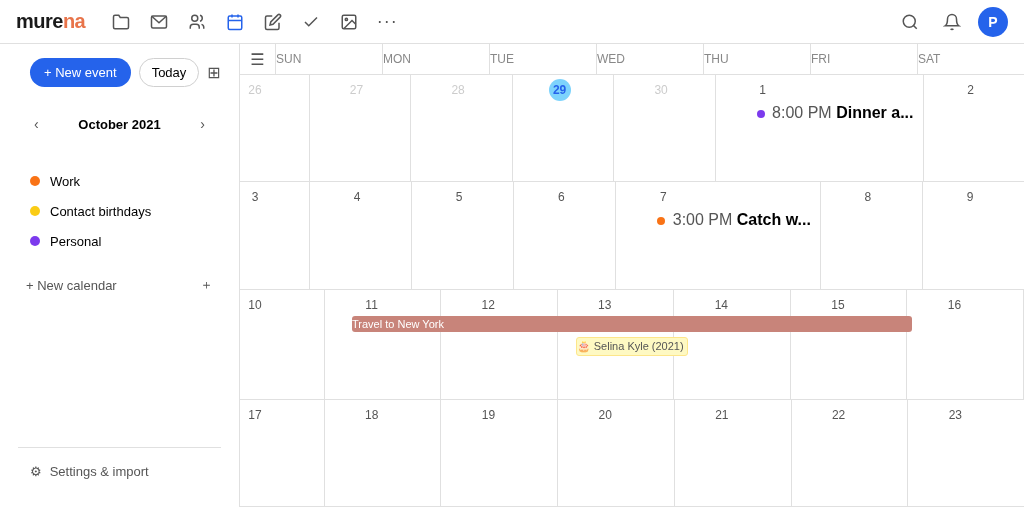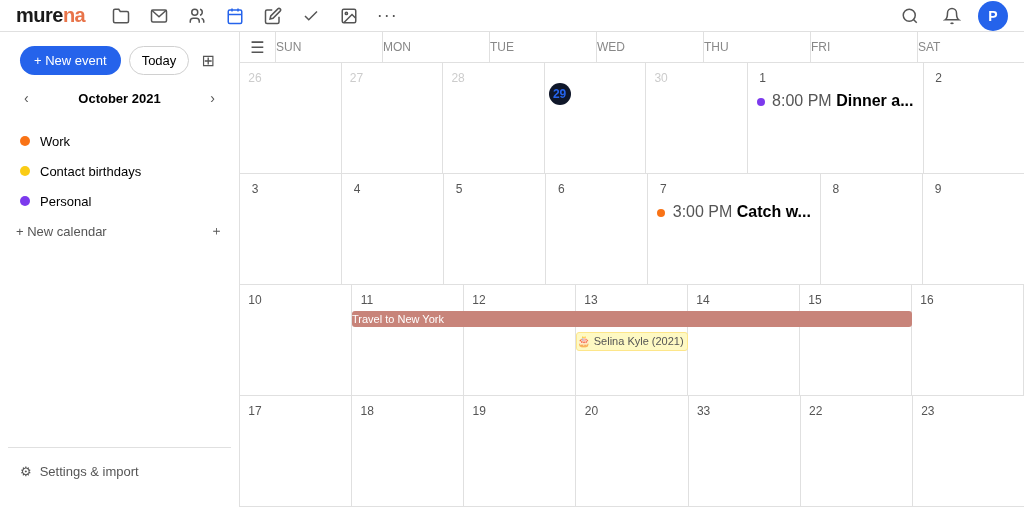--- a/index.html
+++ b/index.html
@@ -1,37 +1,37 @@
 <!DOCTYPE html>
 <html><head>
   <meta charset="utf-8">
   <style>
     * { box-sizing: border-box; margin: 0; padding: 0; }
     body { font-family: -apple-system, BlinkMacSystemFont, 'Segoe UI', sans-serif; background: #f5f5f5; display: flex; flex-direction: column; height: 507px; overflow: hidden; }
 
     
     .topnav {
       display: flex; align-items: center; background: #fff;
-      border-bottom: 1px solid #e0e0e0; padding: 0 16px; height: 32px; flex-shrink: 0;
+      border-bottom: 1px solid #e0e0e0; padding: 0 16px; height: 44px; flex-shrink: 0;
     }
     .topnav-logo { font-size: 20px; font-weight: 700; letter-spacing: -0.5px; margin-right: 20px; }
     .topnav-logo span.mu { color: #1a1a1a; }
     .topnav-logo span.rena { color: #e8744a; }
     .topnav-icons { display: flex; gap: 6px; align-items: center; }
     .topnav-icon { width: 32px; height: 32px; display: flex; align-items: center; justify-content: center; border-radius: 6px; cursor: pointer; color: #555; font-size: 16px; }
     .topnav-icon.active { color: #2563eb; }
     .topnav-spacer { flex: 1; }
     .topnav-right { display: flex; align-items: center; gap: 10px; }
     .avatar { width: 30px; height: 30px; border-radius: 50%; background: #2563eb; color: #fff; display: flex; align-items: center; justify-content: center; font-size: 14px; font-weight: 600; }
 
     
     .main { display: flex; flex: 1; overflow: hidden; }
 
     
-    .sidebar { width: 240px; background: #fff; border-right: 1px solid #e0e0e0; display: flex; flex-direction: column; flex-shrink: 0; padding: 12px 8px; overflow-y: auto; }
+    .sidebar { width: 240px; background: #fff; border-right: 1px solid #e0e0e0; display: flex; flex-direction: column; flex-shrink: 0; padding: 12px 18px; overflow-y: auto; gap: 14px; }
     .sidebar-top { padding: 0 12px 12px; display: flex; gap: 8px; align-items: center; }
     .btn-new-event { background: #2563eb; color: #fff; border: none; border-radius: 20px; padding: 7px 14px; font-size: 13px; font-weight: 500; cursor: pointer; white-space: nowrap; }
     .btn-today { background: #fff; border: 1px solid #d0d0d0; border-radius: 20px; padding: 6px 12px; font-size: 13px; cursor: pointer; }
 
     .mini-cal { padding: 0 12px 12px; }
     .mini-cal-header { display: flex; align-items: center; justify-content: space-between; margin-bottom: 6px; }
     .mini-cal-title { font-size: 13px; font-weight: 600; }
     .mini-cal-nav { background: none; border: none; cursor: pointer; color: #555; font-size: 14px; padding: 2px 4px; }
 
     .cal-list { padding: 0 4px; }
@@ -50,32 +50,32 @@
     .cal-header-row { display: flex; border-bottom: 1px solid #e0e0e0; flex-shrink: 0; }
     .cal-header-menu { width: 36px; display: flex; align-items: center; justify-content: center; cursor: pointer; color: #555; border-right: 1px solid #e0e0e0; }
     .cal-day-header { flex: 1; text-align: left; padding: 8px 0; font-size: 12px; color: #888; text-transform: uppercase; font-weight: 500; border-right: 1px solid #e0e0e0; }
     .cal-day-header:last-child { border-right: none; }
 
     .cal-grid { flex: 1; overflow-y: auto; display: flex; flex-direction: column; }
     .cal-week { display: flex; flex: 1; border-bottom: 1px solid #e0e0e0; min-height: 100px; }
     .cal-cell { flex: 1; border-right: 1px solid #e0e0e0; padding: 4px; min-height: 100px; position: relative; background: #fff; }
     .cal-cell:last-child { border-right: none; }
     .cal-cell.faded .day-num { color: #ccc; }
-    .cal-cell.today .day-num { background: #0f172a; border-radius: 50%; width: 22px; height: 22px; display: flex; align-items: center; justify-content: center; color: #2563eb; font-weight: 600; margin-top: 16px; }
+    .cal-cell.today .day-num { background: #7dd3fc; border-radius: 50%; width: 22px; height: 22px; display: flex; align-items: center; justify-content: center; color: #2563eb; font-weight: 600; }
     .day-num { font-size: 12px; color: #555; margin-bottom: 2px; width: 22px; height: 22px; display: flex; align-items: center; justify-content: center; }
 
     .event-pill {
       border-radius: 3px; padding: 1px 5px; font-size: 11px; margin-bottom: 2px; cursor: pointer; white-space: nowrap; overflow: hidden; text-overflow: ellipsis;
     }
     .event-pill.timed { background: transparent; font-size: 16px; }
     .event-pill.timed .time { font-weight: 400; color: #555; }
     .event-pill.timed .evt-name { font-weight: 600; }
 
     
-    .cal-week { position: relative; }
+    .cal-week { position: relative; gap: 32px; }
     .week-event-layer { position: absolute; left: 0; right: 0; top: 0; bottom: 0; pointer-events: none; z-index: 2; }
     .spanning-event { position: absolute; border-radius: 3px; padding: 2px 0; font-size: 11px; white-space: nowrap; overflow: hidden; text-overflow: ellipsis; cursor: pointer; pointer-events: all; }
   </style>
 </head>
 <body>
 
 <nav class="topnav">
   <div class="topnav-logo">
     <span class="mu">mure</span><span class="rena">na</span>
   </div>
@@ -314,21 +314,21 @@
         <div class="cal-cell">
             <div class="day-num">18</div>
           </div>
         <div class="cal-cell">
             <div class="day-num">19</div>
           </div>
         <div class="cal-cell">
             <div class="day-num">20</div>
           </div>
         <div class="cal-cell">
-            <div class="day-num">33</div>
+            <div class="day-num">21</div>
           </div>
         <div class="cal-cell">
             <div class="day-num">22</div>
           </div>
         <div class="cal-cell">
             <div class="day-num">23</div>
           </div>
       </div>
 
     </div>

